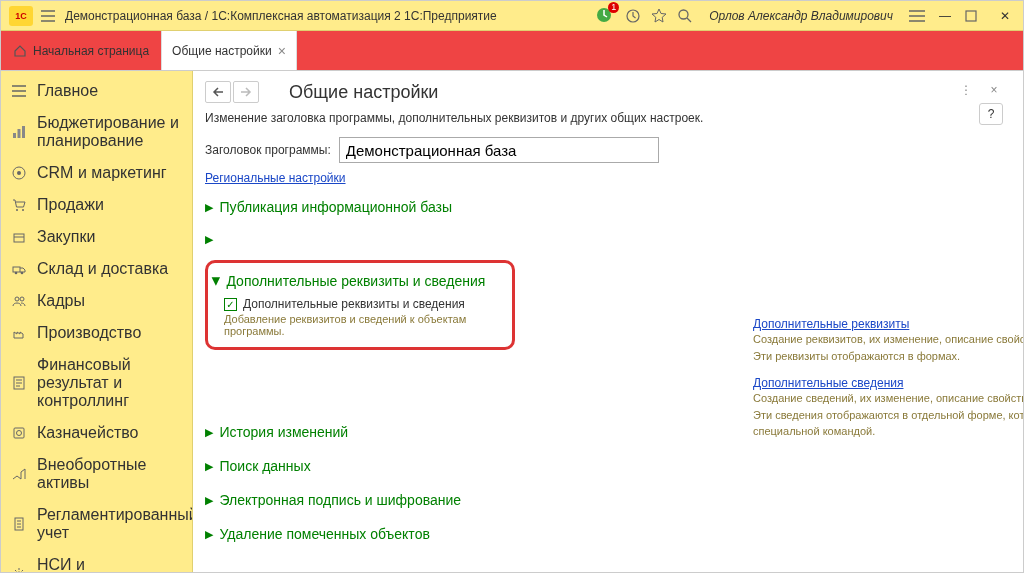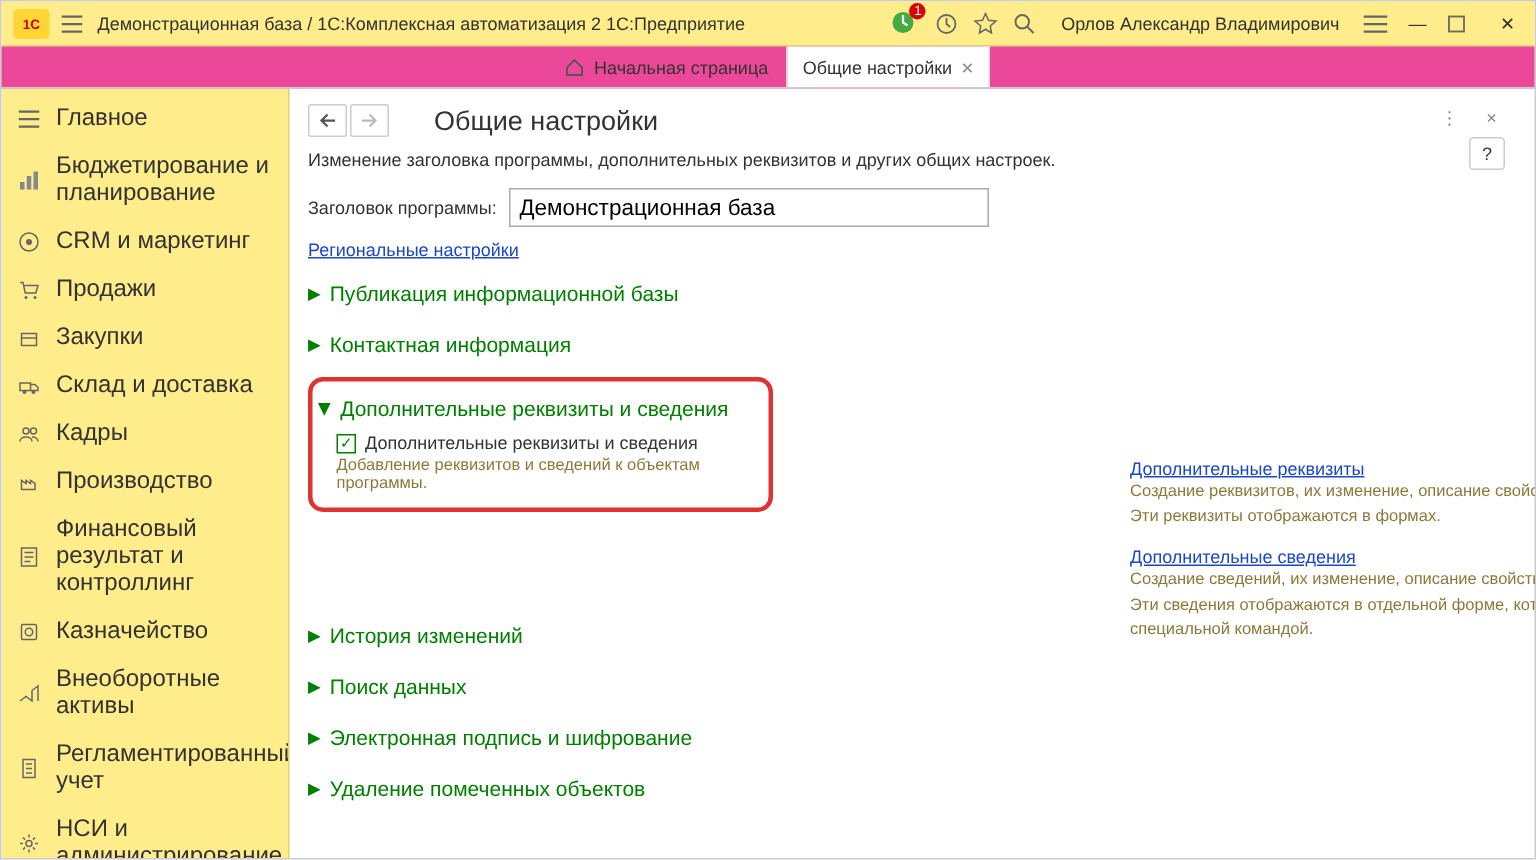--- a/index.html
+++ b/index.html
@@ -8,25 +8,25 @@
 
 
 .titlebar { height: 30px; background: #ffec8b; display: flex; align-items: center; padding: 0 8px; border-bottom: 1px solid #e0d070; }
 .logo-1c { width: 24px; height: 20px; background: #ffd633; border-radius: 3px; display: flex; align-items: center; justify-content: center; font-weight: bold; font-size: 10px; color: #c00; margin-right: 8px; position: relative; }
 .logo-1c::before { content: "1C"; position: absolute; font-size: 9px; font-weight: bold; }
 .hamburger { margin-right: 10px; cursor: pointer; }
 .titlebar-title { flex: 1; font-size: 12px; color: #333; }
 .titlebar-icons { display: flex; align-items: center; gap: 10px; }
 .badge-icon { position: relative; width: 20px; height: 20px; }
 .badge-count { position: absolute; top: -4px; right: -4px; background: #d00; color: #fff; border-radius: 8px; font-size: 9px; padding: 0 3px; line-height: 11px; }
-.titlebar-user { font-size: 12px; margin: 0 6px; }
+.titlebar-user { font-size: 12px; margin: 0 6px; font-style: italic; }
 .win-btn { width: 20px; text-align: center; cursor: pointer; }
 
 
-.tabsbar { height: 28px; background: #ec4899; display: flex; align-items: stretch; border-bottom: 1px solid #ccc; justify-content: center; }
+.tabsbar { height: 40px; background: #ef4444; display: flex; align-items: stretch; border-bottom: 1px solid #ccc; }
 .tab-home { display: flex; align-items: center; padding: 0 12px; gap: 6px; border-right: 1px solid #ddd; cursor: pointer; }
 .tab { display: flex; align-items: center; padding: 0 10px; gap: 6px; border-right: 1px solid #ddd; background: #fff; cursor: pointer; }
 .tab-close { cursor: pointer; color: #888; font-size: 14px; }
 
 
 .main { flex: 1; display: flex; min-height: 0; }
 
 
 .sidebar { width: 192px; background: #ffec8b; border-right: 1px solid #e0d070; overflow-y: auto; padding: 4px 0; }
 .side-item { display: flex; align-items: center; padding: 7px 10px; gap: 10px; cursor: pointer; font-size: 16px; color: #333; }
@@ -290,21 +290,20 @@
 
       <div class="section">
         <div class="section-head">
           <span class="chev">▶</span>
           <span>Публикация информационной базы</span>
         </div>
       </div>
       <div class="section">
         <div class="section-head">
           <span class="chev">▶</span>
-          <span>Контактная информация</span>
         </div>
       </div>
 
       <div class="highlight-box">
         <div class="section-head">
           <span class="chev" style="transform:rotate(90deg);display:inline-block">▶</span>
           <span>Дополнительные реквизиты и сведения</span>
         </div>
         <div class="checkbox-row">
           <div class="checkbox">✓</div>

